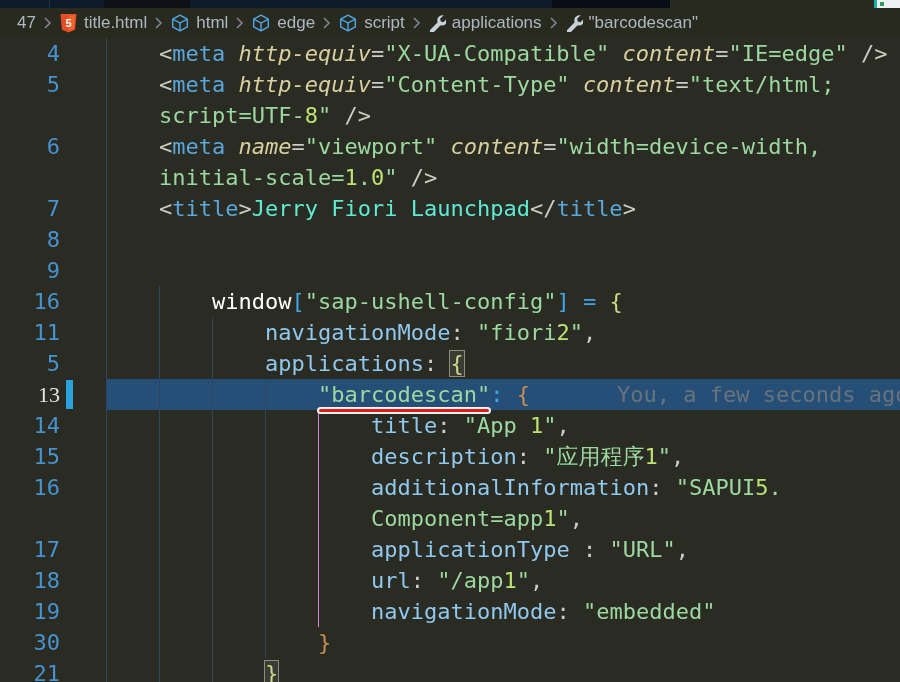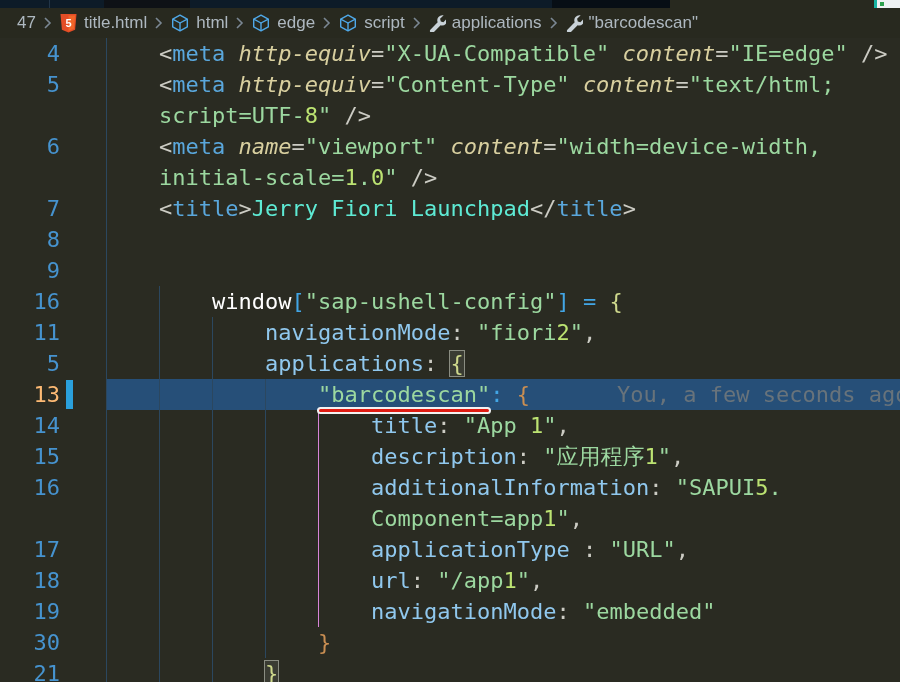--- a/index.html
+++ b/index.html
@@ -21,21 +21,21 @@
   .crumb svg{display:block;}
   .crumb-sep{margin:0 7px;display:inline-flex;align-items:center;}
 
   
   #editor{position:absolute;left:0;top:38px;width:900px;height:644px;background:#2a2b22;
           font-family:"DejaVu Sans Mono","Liberation Mono",monospace;font-size:22px;}
   #gutter-border{position:absolute;left:106px;top:0;bottom:0;width:1px;background:#2b475f;z-index:1;}
   .row{position:relative;height:31px;line-height:31px;white-space:pre;}
   .row .sel-band{position:absolute;left:106px;right:0;top:0;bottom:0;background:#264f78;z-index:0;}
   .gutter{position:absolute;left:0;top:0;width:60px;text-align:right;color:#4693cf;z-index:3;}
-  .row.selected .gutter{color:#fdba74;}
+  .row.selected .gutter{color:#e5e5e5;font-family:Liberation Serif, serif;}
   .git-marker{position:absolute;left:66px;top:1px;bottom:1px;width:7px;background:#2aa0dc;z-index:3;}
   .guide{position:absolute;top:0;bottom:0;width:1px;background:#2b475f;z-index:2;}
   .guide.active{background:#d884d8;}
   .codeline{position:absolute;left:106px;top:0;z-index:3;}
   .blame{position:absolute;left:617px;top:0;color:#68737b;z-index:3;white-space:pre;}
 
   
   .pun{color:#ccccc4;}
   .tag{color:#5aa7dc;}
   .attr{color:#d8cf9f;font-style:italic;}

